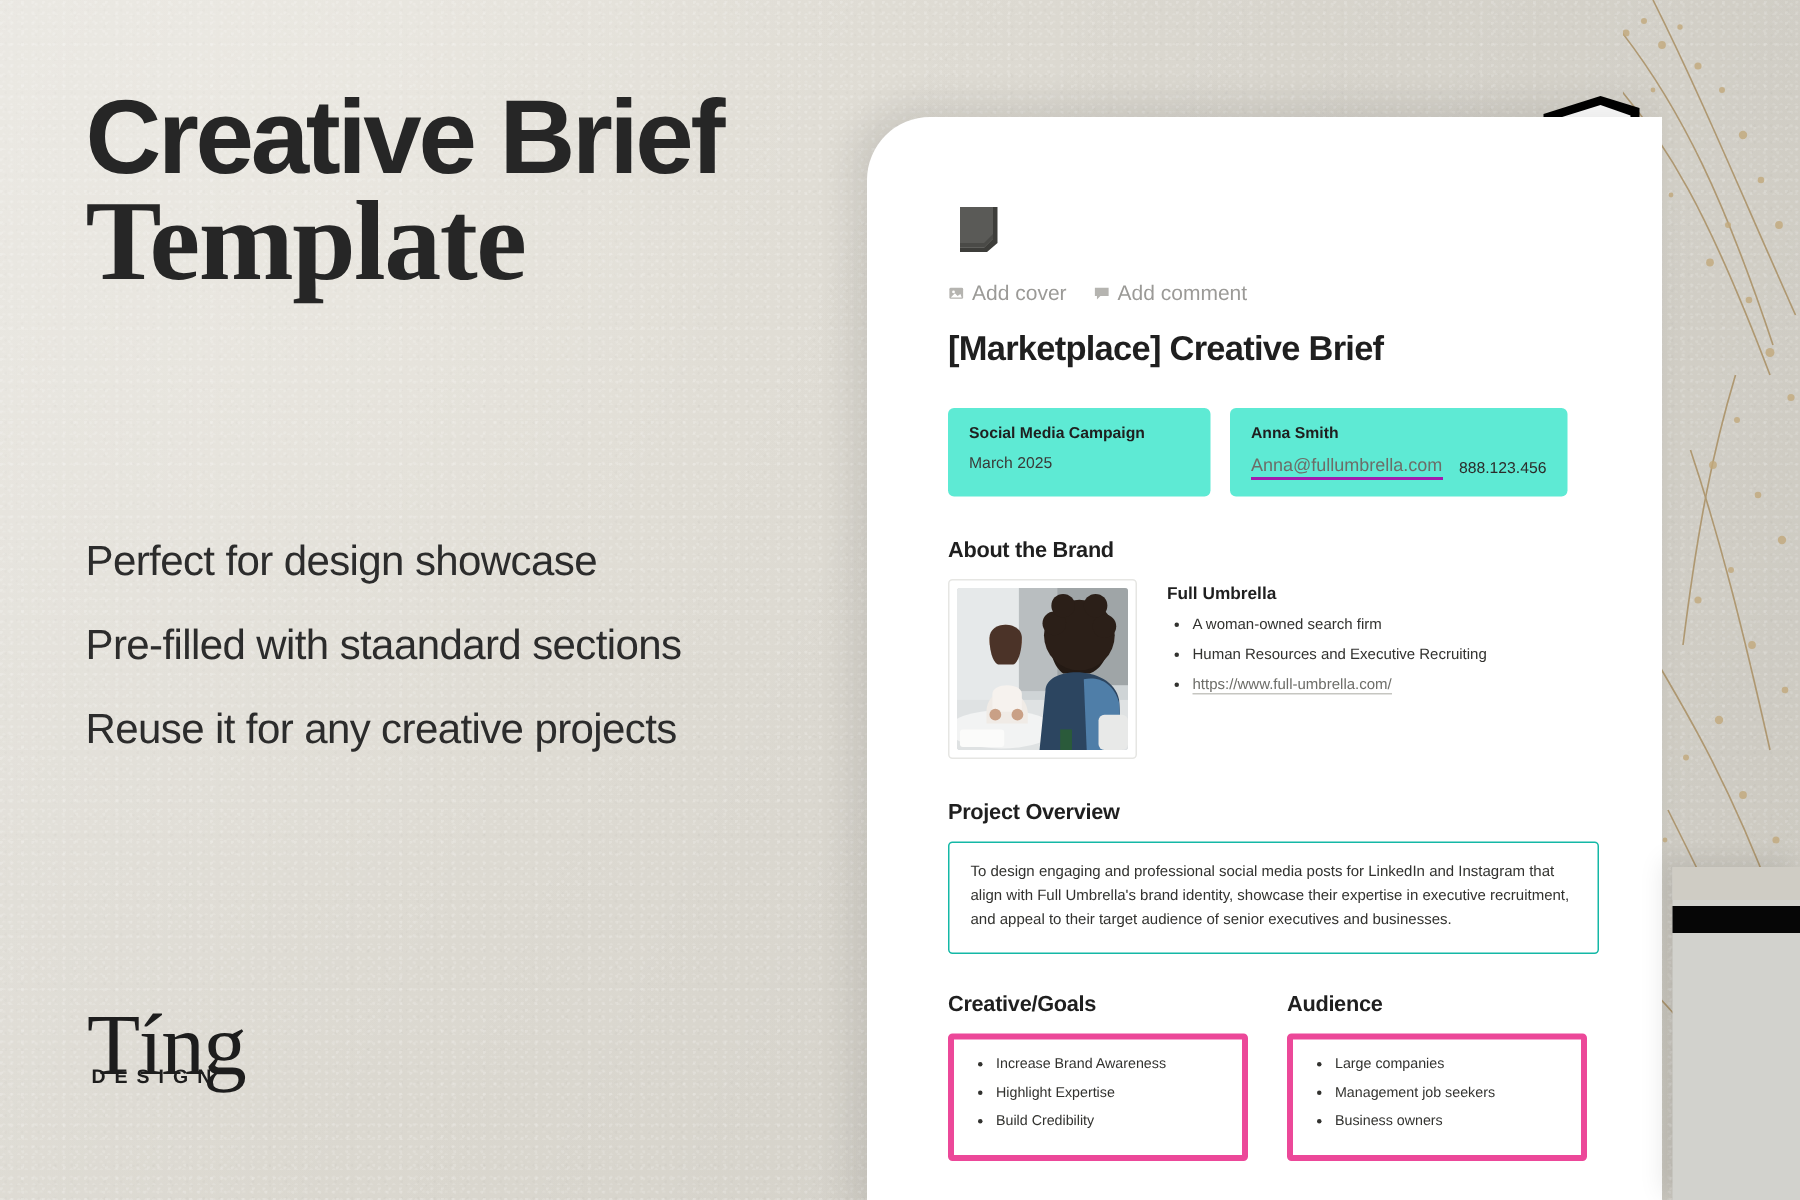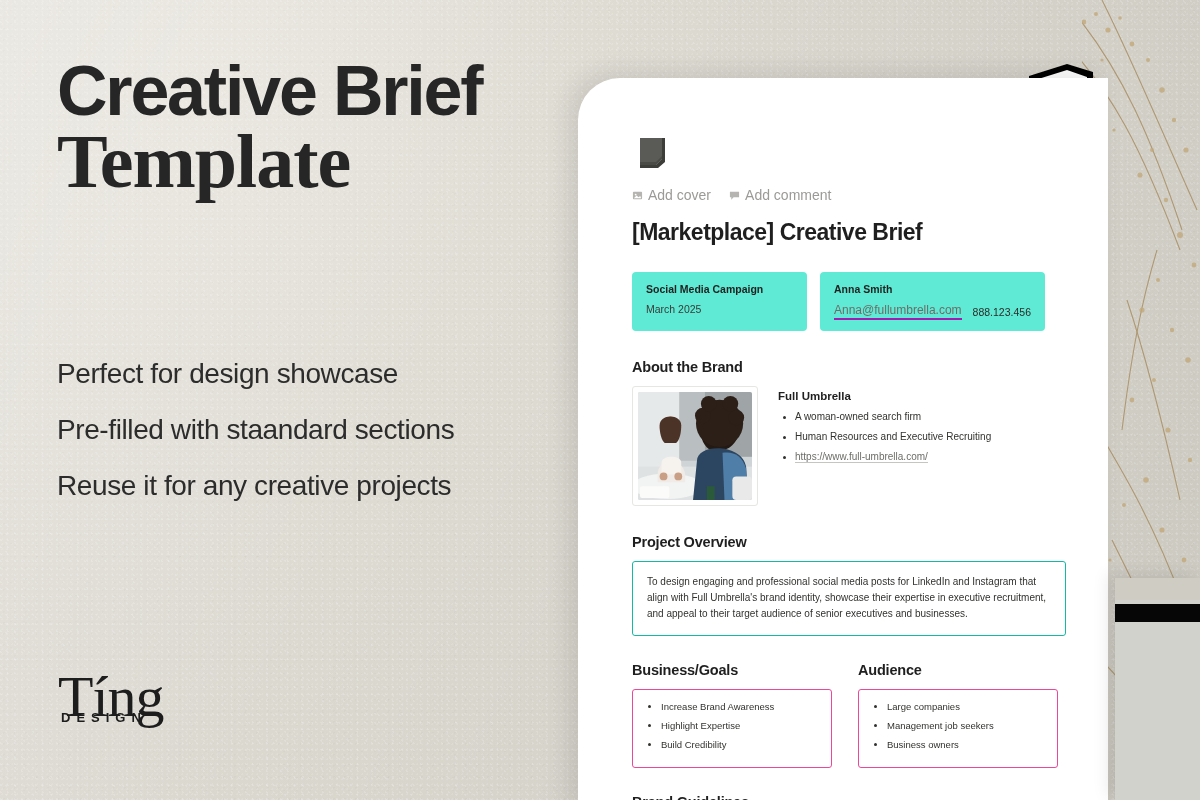--- a/index.html
+++ b/index.html
@@ -114,21 +114,21 @@
 
   .boxed{
     border:1px solid #14b8a6;border-radius:3px;padding:12px 14px;
     box-sizing:border-box;margin-bottom:26px;
   }
   .boxed p{font-size:10px;color:#32322f;line-height:1.62;margin:0;}
 
   .two-col{display:flex;gap:26px;margin-bottom:26px;}
   .col{width:200px;}
   .list-box{
-    border:1px solid #ec4899;border-radius:3px;padding:11px 6px 9px 6px;
+    border:4px solid #ec4899;border-radius:3px;padding:11px 6px 9px 6px;
     box-sizing:border-box;min-height:78px;
   }
   .list-box ul{margin:0;padding-left:22px;}
   .list-box li{font-size:9.5px;color:#32322f;margin-bottom:8px;}
 
   
   .card2{
     position:absolute;left:1115px;top:578px;width:85px;height:222px;
     background:#d2d2cd;box-shadow:-6px -4px 16px rgba(0,0,0,.10);
   }
@@ -316,21 +316,21 @@
       </div>
     </div>
 
     <h2 class="sec">Project Overview</h2>
     <div class="boxed">
       <p>To design engaging and professional social media posts for LinkedIn and Instagram that align with Full Umbrella's brand identity, showcase their expertise in executive recruitment, and appeal to their target audience of senior executives and businesses.</p>
     </div>
 
     <div class="two-col">
       <div class="col">
-        <h2 class="sec">Business/Goals</h2>
+        <h2 class="sec">Creative/Goals</h2>
         <div class="list-box">
           <ul>
             <li>Increase Brand Awareness</li>
             <li>Highlight Expertise</li>
             <li>Build Credibility</li>
           </ul>
         </div>
       </div>
       <div class="col">
         <h2 class="sec">Audience</h2>

